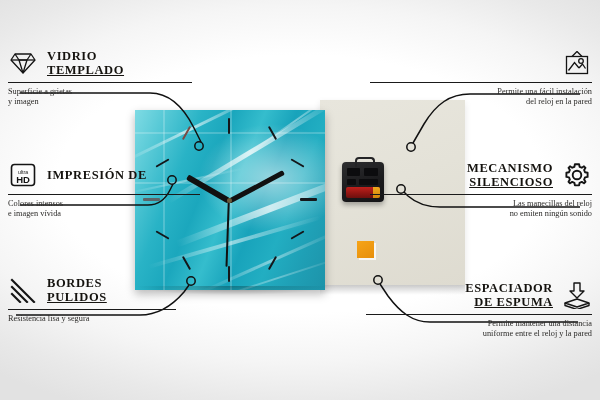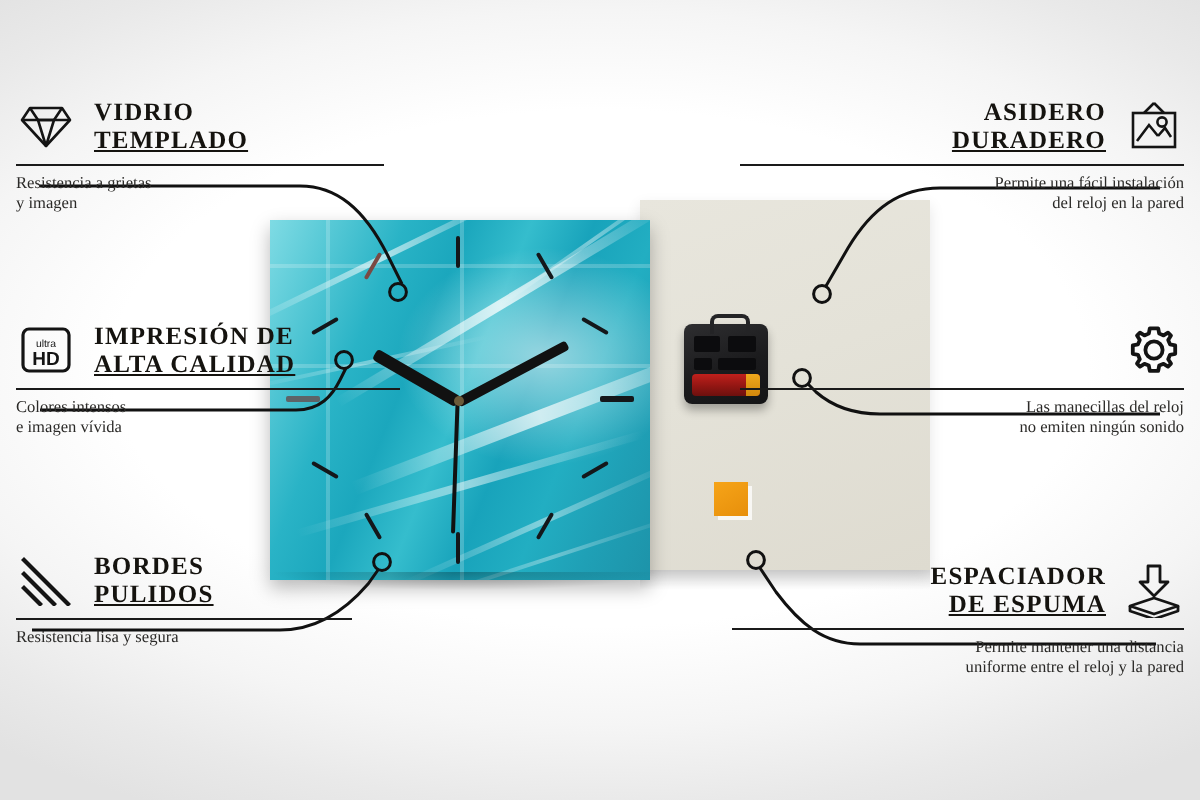--- a/index.html
+++ b/index.html
@@ -237,37 +237,36 @@
           </g>
         </svg>
       </span>
       <span class="f-title">
         <span>VIDRIO</span>
         <span class="l2">TEMPLADO</span>
       </span>
     </div>
     <div class="f-rule"></div>
     <div class="f-desc">
-      <span>Resistencia a grietas</span><br>
+      <span>Superficie a grietas</span><br>
       <span>y imagen</span>
     </div>
   </div>
 
   <div class="feature left" id="feat-impresion">
     <div class="f-head">
       <span class="f-icon">
         <svg width="28" height="26" viewBox="0 0 28 26">
           <rect x="2.5" y="2.5" width="23" height="21" rx="3" fill="none" stroke="#141414" stroke-width="1.6"></rect>
           <text x="14" y="11.5" text-anchor="middle" font-family="Liberation Sans, sans-serif" font-size="5.2" fill="#141414">ultra</text>
           <text x="14" y="20.5" text-anchor="middle" font-family="Liberation Sans, sans-serif" font-size="9.5" font-weight="bold" fill="#141414">HD</text>
         </svg>
       </span>
       <span class="f-title">
         <span>IMPRESIÓN DE</span>
-        <span class="l2">ALTA CALIDAD</span>
       </span>
     </div>
     <div class="f-rule"></div>
     <div class="f-desc">
       <span>Colores intensos</span><br>
       <span>e imagen vívida</span>
     </div>
   </div>
 
   <div class="feature left" id="feat-bordes">
@@ -298,42 +297,42 @@
         <svg width="30" height="26" viewBox="0 0 30 26">
           <g fill="none" stroke="#141414" stroke-width="1.3">
             <path d="M15 1.5 L10 6.5 M15 1.5 L20 6.5"></path>
             <rect x="4.5" y="6.5" width="21" height="17"></rect>
             <path d="M6.5 20.5 L12.5 12.5 L17 18"></path>
             <path d="M17 18 L20.5 14 L23.5 18.5"></path>
             <circle cx="19" cy="11" r="2.3"></circle>
           </g>
         </svg>
       </span>
-      <span class="f-title">
-        <span>ASIDERO</span>
-        <span class="l2">DURADERO</span>
-      </span>
     </div>
     <div class="f-rule"></div>
     <div class="f-desc">
       <span>Permite una fácil instalación</span><br>
       <span>del reloj en la pared</span>
     </div>
   </div>
 
   <div class="feature right" id="feat-mecanismo">
     <div class="f-head">
       <span class="f-icon">
         <svg width="28" height="28" viewBox="0 0 28 28">
           <g fill="none" stroke="#141414" stroke-width="2" stroke-linejoin="round">
             <path d="M11.2 2.6 h5.6 l.7 2.9 2.4 1.0 2.6-1.5 3.9 3.9 -1.5 2.6 1.0 2.4 2.9 .7 v5.6" transform="translate(-1.5,0) scale(0.92)" stroke="none"></path>
           </g>
           <path d="M14 3.2 l2.1 0 .5 2.6 2.2 .9 2.2-1.4 1.5 1.5 -1.4 2.2 .9 2.2 2.6 .5 0 2.1 0 2.1 -2.6 .5 -.9 2.2 1.4 2.2 -1.5 1.5 -2.2-1.4 -2.2 .9 -.5 2.6 -2.1 0 -2.1 0 -.5-2.6 -2.2-.9 -2.2 1.4 -1.5-1.5 1.4-2.2 -.9-2.2 -2.6-.5 0-2.1 0-2.1 2.6-.5 .9-2.2 -1.4-2.2 1.5-1.5 2.2 1.4 2.2-.9 .5-2.6 z" fill="none" stroke="#141414" stroke-width="1.9" stroke-linejoin="round"></path>
           <circle cx="14" cy="14" r="4.3" fill="none" stroke="#141414" stroke-width="1.9"></circle>
         </svg>
+      </span>
+      <span class="f-title">
+        <span>MECANISMO</span>
+        <span class="l2">SILENCIOSO</span>
       </span>
     </div>
     <div class="f-rule"></div>
     <div class="f-desc">
       <span>Las manecillas del reloj</span><br>
       <span>no emiten ningún sonido</span>
     </div>
   </div>
 
   <div class="feature right" id="feat-espaciador">

